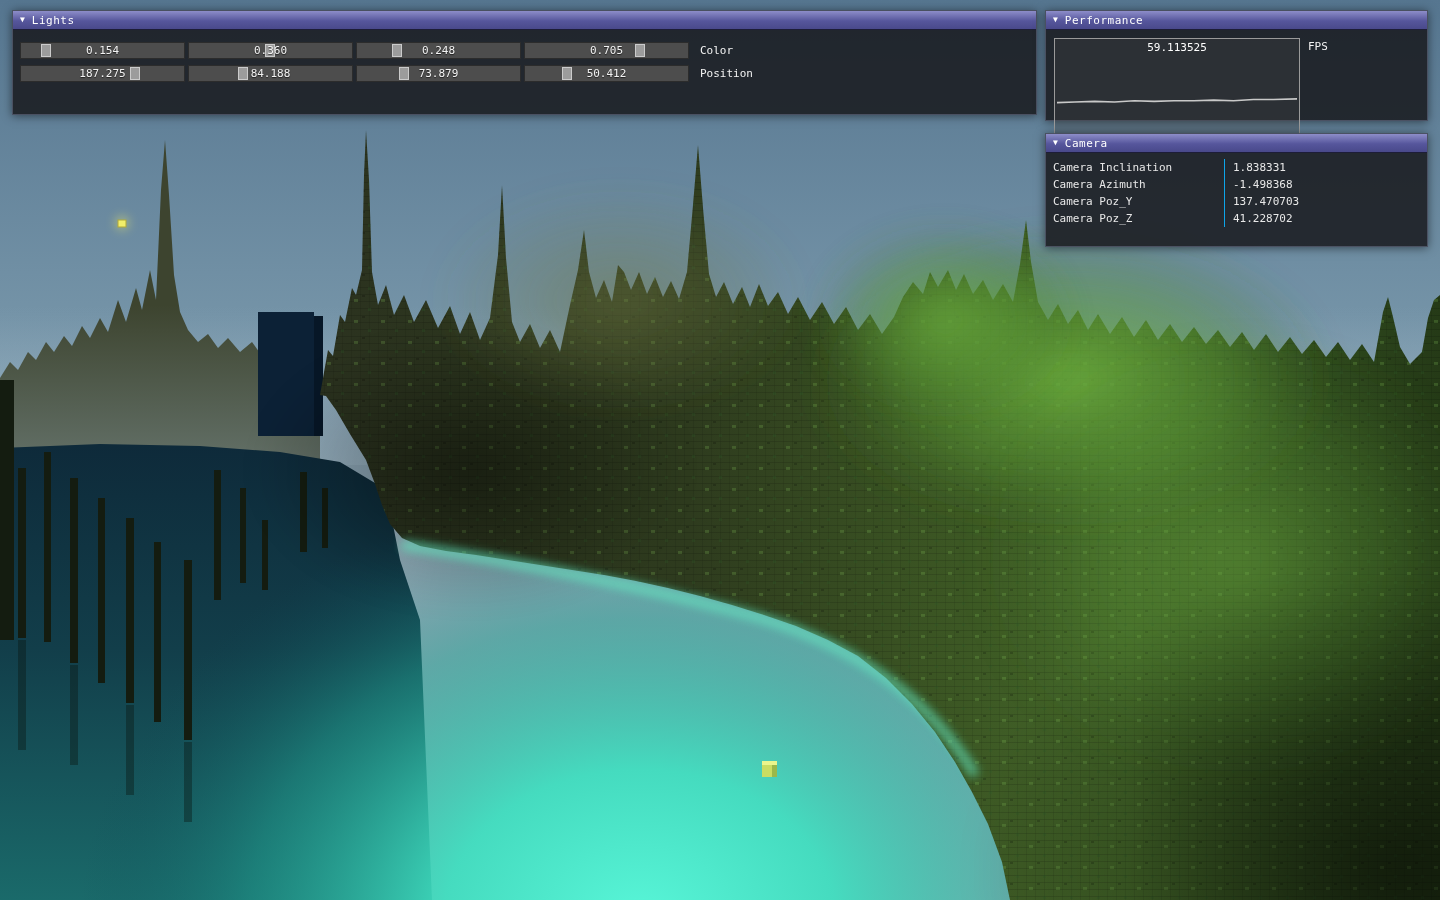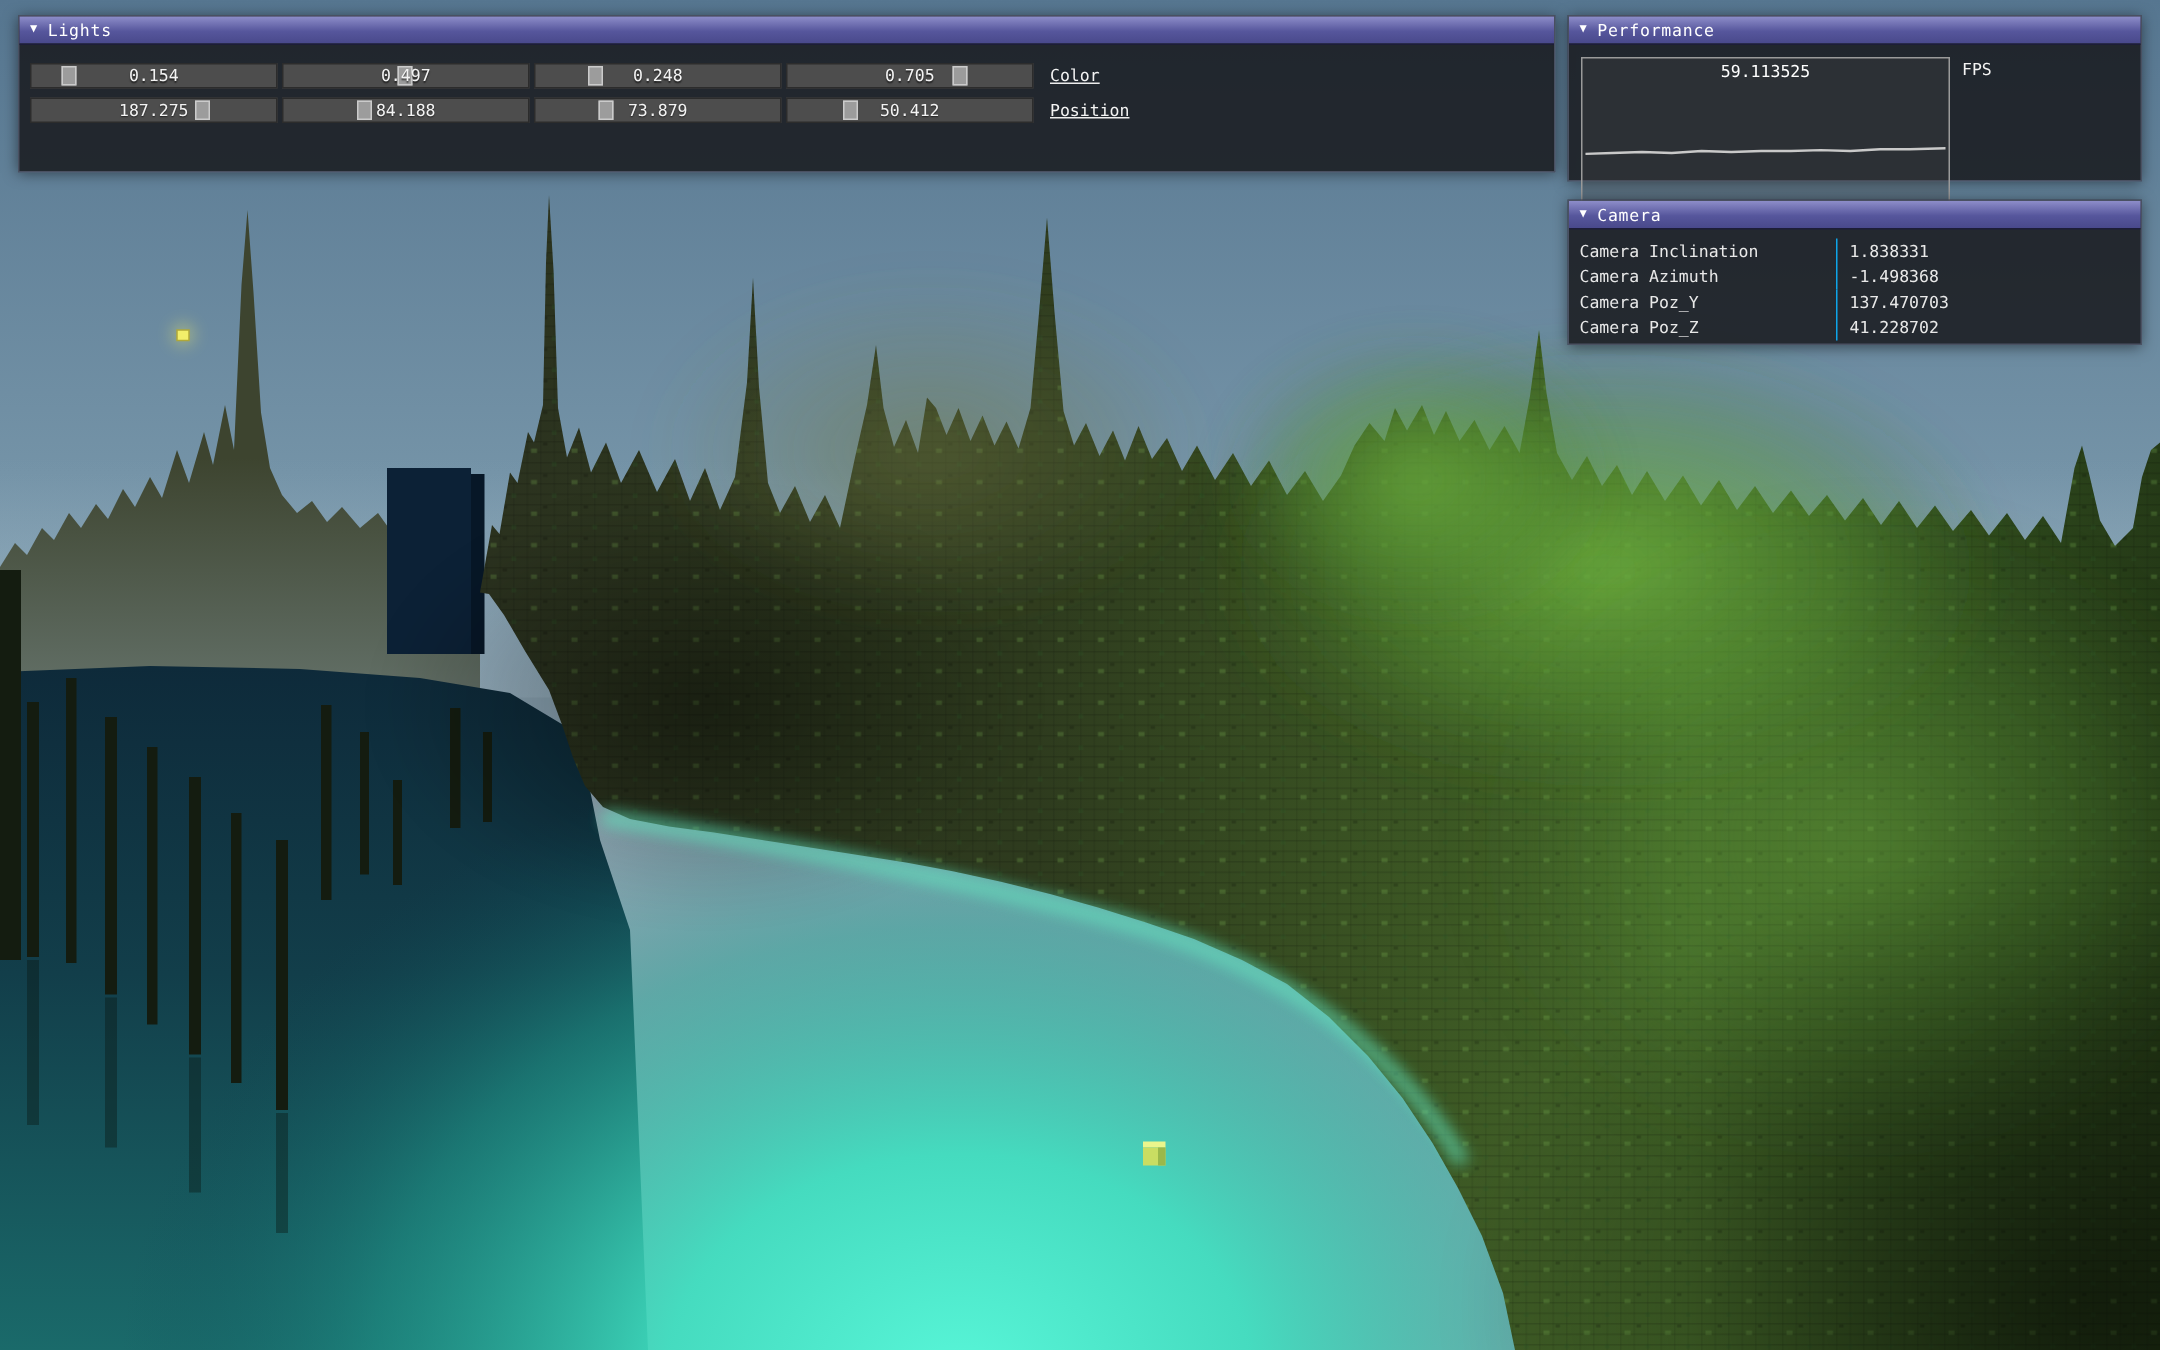--- a/index.html
+++ b/index.html
@@ -16,21 +16,21 @@
          border:1px solid rgba(140,150,185,0.38);
          box-shadow:0 1px 9px rgba(0,0,0,0.5);box-sizing:border-box;}
   .titlebar{height:18px;display:flex;align-items:center;gap:7px;padding:0 7px;
             background:linear-gradient(#8d8dc9,#56569c 55%,#49498b);
             border-bottom:1px solid #1d1d38;color:#fff;cursor:move;}
   .tri{font-size:8px;line-height:1;transform:translateY(-0.5px);}
   .ptitle{letter-spacing:0.5px;}
 
   
   .lights{left:12px;top:10px;width:1025px;}
-  .lights .pbody{padding:12px 7px 16px;text-decoration:underline;}
+  .lights .pbody{padding:12px 7px 16px;}
   .srow{display:flex;align-items:center;height:17px;margin-bottom:6px;}
   .srow:last-child{margin-bottom:16px;}
   .slider{position:relative;width:165px;height:17px;background:#4d4d4d;
           border:1px solid #2c2c2c;box-sizing:border-box;margin-right:3px;cursor:ew-resize;}
   .handle{position:absolute;top:1px;width:10px;height:13px;background:#9c9c9c;
           border:1px solid #cbcbcb;box-sizing:border-box;}
   .sval{position:absolute;inset:0;display:flex;align-items:center;justify-content:center;
         color:#f3f3f3;text-shadow:0 1px 1px rgba(0,0,0,0.6);}
   .rlabel{margin-left:8px;color:#f3f3f3;}
 
@@ -38,21 +38,21 @@
   .perf{left:1045px;top:10px;width:383px;height:111px;}
   .perf .pbody{padding:8px;display:flex;align-items:flex-start;gap:8px;}
   .graph{position:relative;width:246px;height:98px;background:rgba(70,70,70,0.30);
          border:1px solid #9a9a9a;box-sizing:border-box;}
   .gval{position:absolute;top:2px;left:0;right:0;text-align:center;color:#fff;}
   .graph svg{position:absolute;inset:0;width:100%;height:100%;}
   .fps{padding-top:2px;color:#f3f3f3;}
 
   
   .camera{left:1045px;top:133px;width:383px;}
-  .camera .pbody{padding:6px 0 2px;}
+  .camera .pbody{padding:6px 0 19px;}
   .crow{display:flex;height:17px;align-items:center;}
   .clabel{width:178px;padding-left:7px;color:#e8e8e8;box-sizing:border-box;}
   .cval{flex:1;border-left:1px solid #0ea5e9;padding-left:8px;color:#e8e8e8;
         height:100%;display:flex;align-items:center;cursor:text;}
 </style>
 </head>
 <body>
 
 <div class="scene">
   <svg viewBox="0 0 1440 900" preserveAspectRatio="none">
@@ -202,21 +202,21 @@
     <span class="ptitle">Lights</span>
   </header>
   <div class="pbody">
     <div class="srow">
       <div class="slider">
         <span class="handle" style="left: calc(15.4% - 5px);"></span>
         <span class="sval">0.154</span>
       </div>
       <div class="slider">
         <span class="handle" style="left: calc(49.7% - 5px);"></span>
-        <span class="sval">0.497</span>
+        <span class="sval">0.360</span>
       </div>
       <div class="slider">
         <span class="handle" style="left: calc(24.8% - 5px);"></span>
         <span class="sval">0.248</span>
       </div>
       <div class="slider">
         <span class="handle" style="left: calc(70.5% - 5px);"></span>
         <span class="sval">0.705</span>
       </div>
       <span class="rlabel">Color</span>

